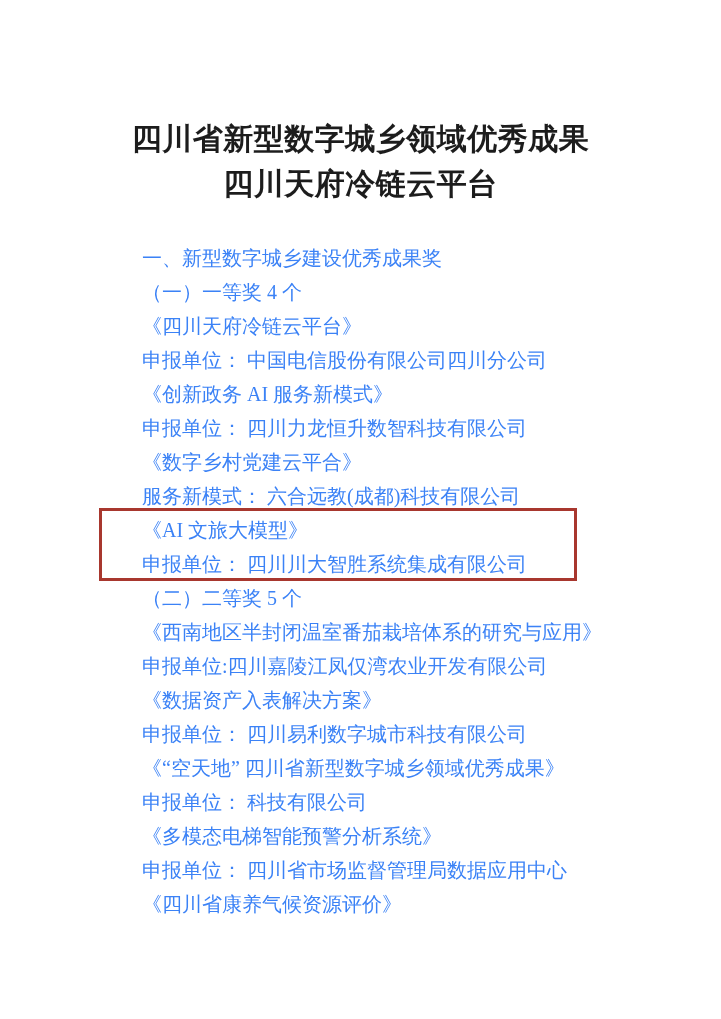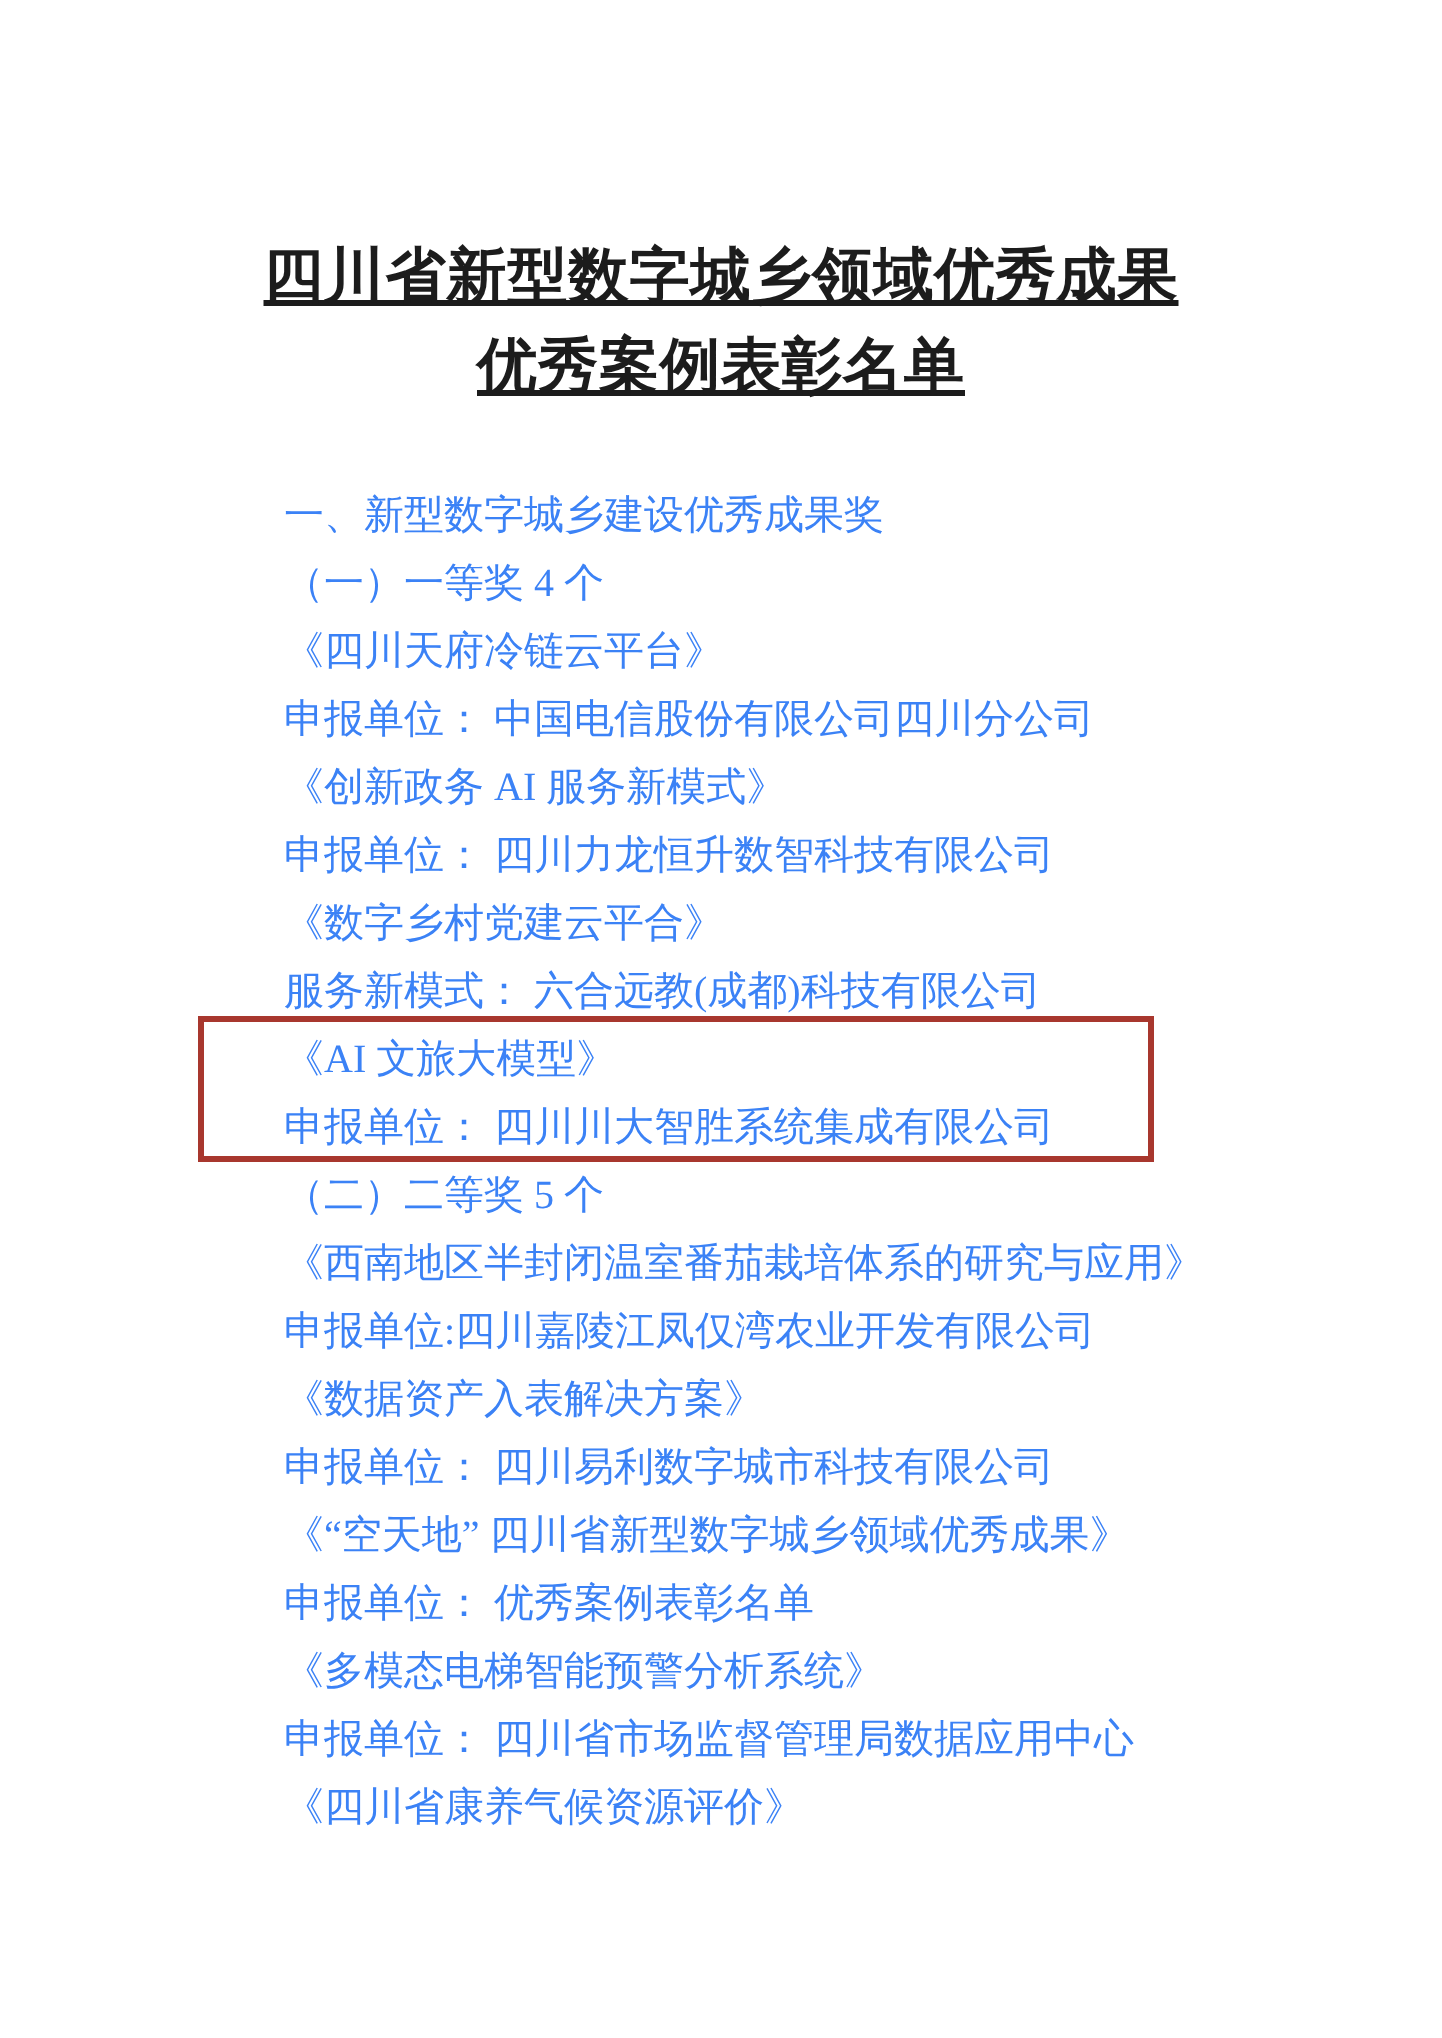--- a/index.html
+++ b/index.html
@@ -20,21 +20,20 @@
     top: 116px;
     left: 0;
     width: 721px;
     margin: 0;
     text-align: center;
     font-size: 30px;
     font-weight: 700;
     color: #1c1c1c;
     line-height: 45px;
     letter-spacing: 0.5px;
-    text-decoration: underline;
   }
   .doc-title .tline {
     display: block;
   }
   .doc-body {
     position: absolute;
     top: 241px;
     left: 142px;
     width: 560px;
     font-size: 20px;
@@ -56,21 +55,21 @@
     background: transparent;
   }
 </style>
 </head>
 <body>
 
 <div class="page">
 
   <h1 class="doc-title">
     <span class="tline">四川省新型数字城乡领域优秀成果</span>
-    <span class="tline">优秀案例表彰名单</span>
+    <span class="tline">四川天府冷链云平台</span>
   </h1>
 
   <div class="highlight-box"></div>
 
   <div class="doc-body">
     <p class="line">一、新型数字城乡建设优秀成果奖</p>
     <p class="line">（一）一等奖 4 个</p>
     <p class="line">《四川天府冷链云平台》</p>
     <p class="line">申报单位： 中国电信股份有限公司四川分公司</p>
     <p class="line">《创新政务 AI 服务新模式》</p>
@@ -78,19 +77,19 @@
     <p class="line">《数字乡村党建云平合》</p>
     <p class="line">服务新模式： 六合远教(成都)科技有限公司</p>
     <p class="line">《AI 文旅大模型》</p>
     <p class="line">申报单位： 四川川大智胜系统集成有限公司</p>
     <p class="line">（二）二等奖 5 个</p>
     <p class="line">《西南地区半封闭温室番茄栽培体系的研究与应用》</p>
     <p class="line">申报单位:四川嘉陵江凤仅湾农业开发有限公司</p>
     <p class="line">《数据资产入表解决方案》</p>
     <p class="line">申报单位： 四川易利数字城市科技有限公司</p>
     <p class="line">《“空天地” 四川省新型数字城乡领域优秀成果》</p>
-    <p class="line">申报单位： 优秀案例表彰名单</p>
+    <p class="line">申报单位： 科技有限公司</p>
     <p class="line">《多模态电梯智能预警分析系统》</p>
     <p class="line">申报单位： 四川省市场监督管理局数据应用中心</p>
     <p class="line">《四川省康养气候资源评价》</p>
   </div>
 
 </div>
 
 </body></html>

